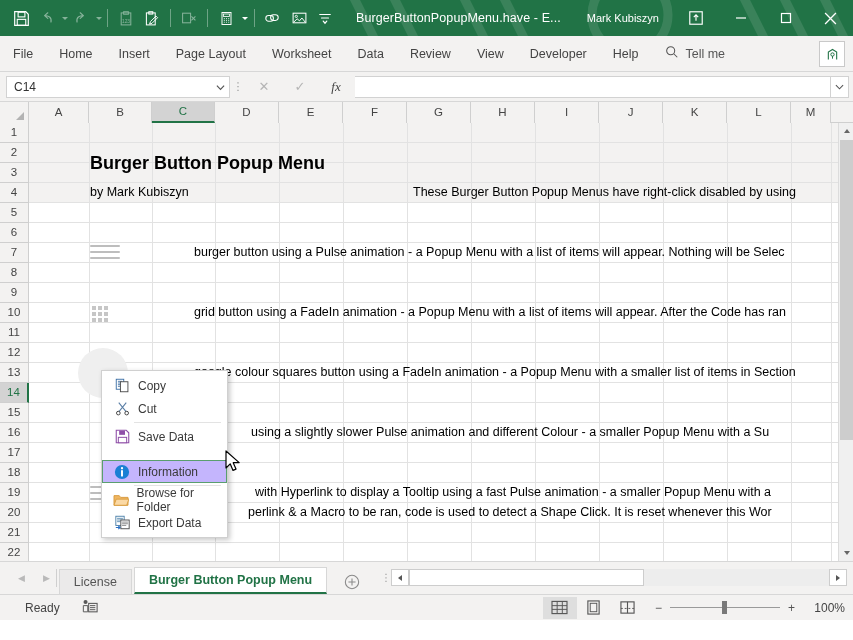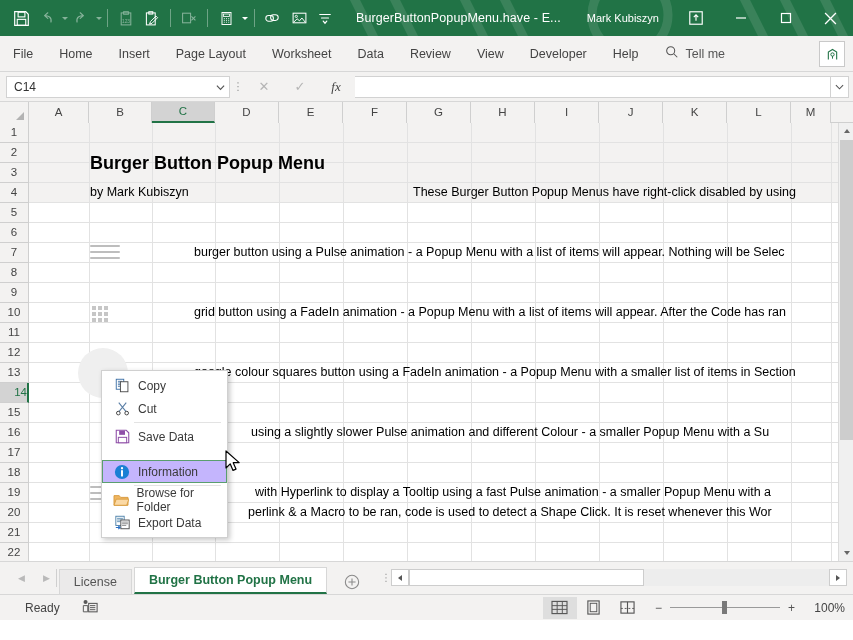--- a/index.html
+++ b/index.html
@@ -129,21 +129,21 @@
   }
   .colcell.sel { background: #d3d3d3; color: #217346; border-bottom: 2px solid #217346; height: 21px; line-height: 19px; }
   .gridbody { display: flex; height: 438px; }
   .rowhead { width: 29px; min-width: 29px; background: #f3f2f1; }
   .rowcell {
     height: 20px; line-height: 19px; text-align: center;
     font-size: 11.5px; color: #444;
     border-right: 1px solid #cfcfcf; border-bottom: 1px solid #cfcfcf;
     background: #f3f2f1;
   }
-  .rowcell.sel { background: #d3d3d3; color: #217346; border-right: 2px solid #217346; text-align: right; }
+  .rowcell.sel { background: #d3d3d3; color: #217346; border-right: 2px solid #217346; }
   .cells { position: relative; flex: 1; background: #fff; }
   .vgrid { position: absolute; inset: 0; }
   .vline { position: absolute; top: 0; bottom: 0; width: 1px; background: #e2e2e2; }
   .hline { position: absolute; left: 0; right: 0; height: 1px; background: #e2e2e2; }
   .bandrows {
     position: absolute; left: 0; right: 0; top: 0; height: 80px;
     background: #f3f2f1;
   }
   .celltext {
     position: absolute; font-size: 12.5px; color: #000; white-space: nowrap;

